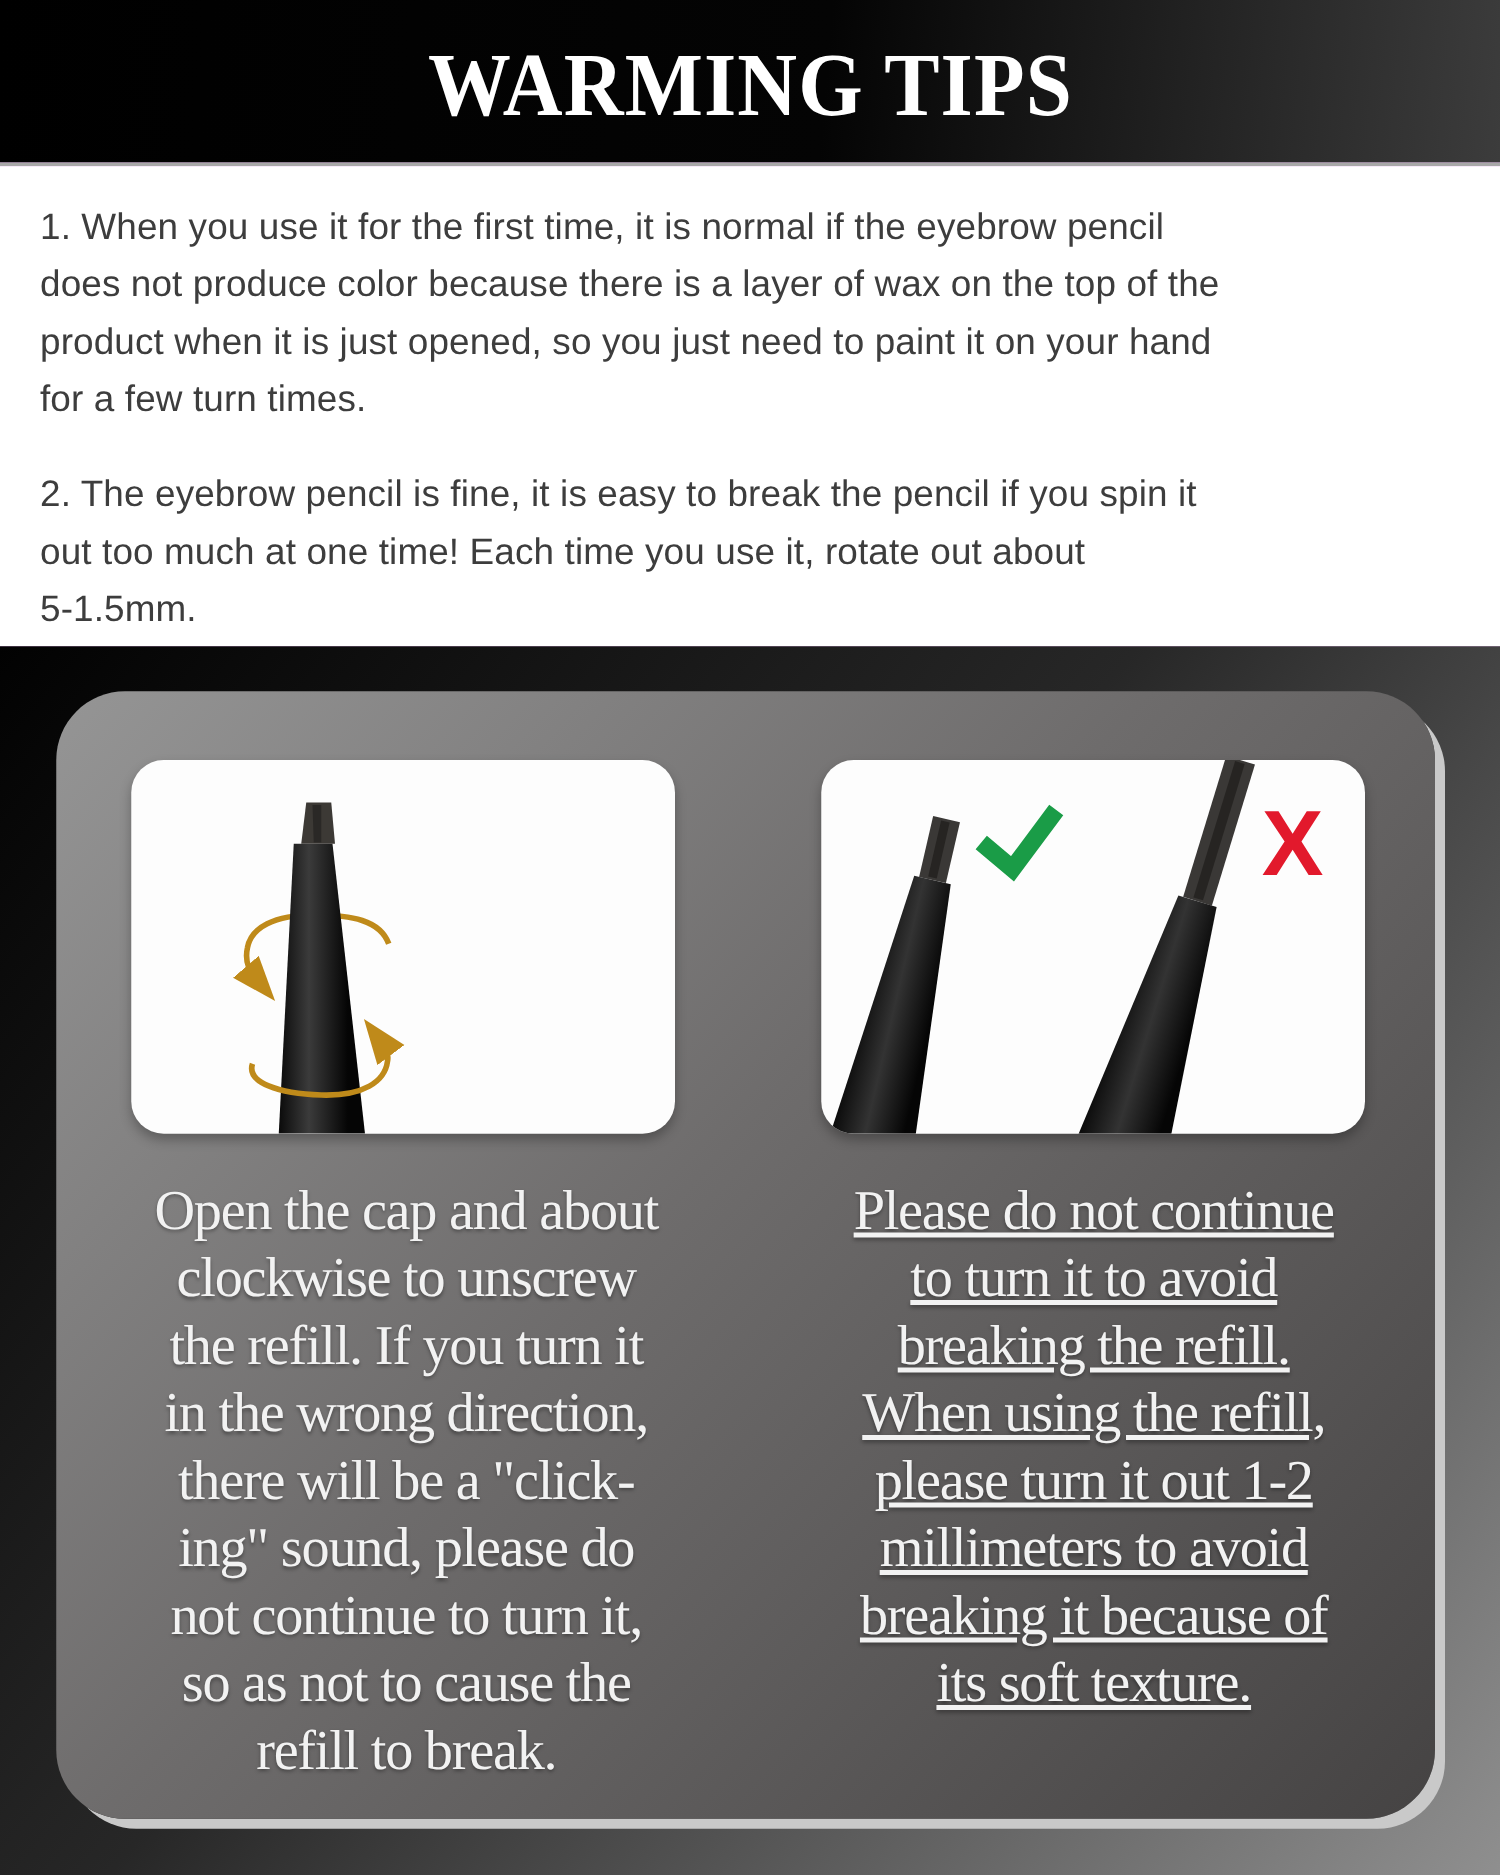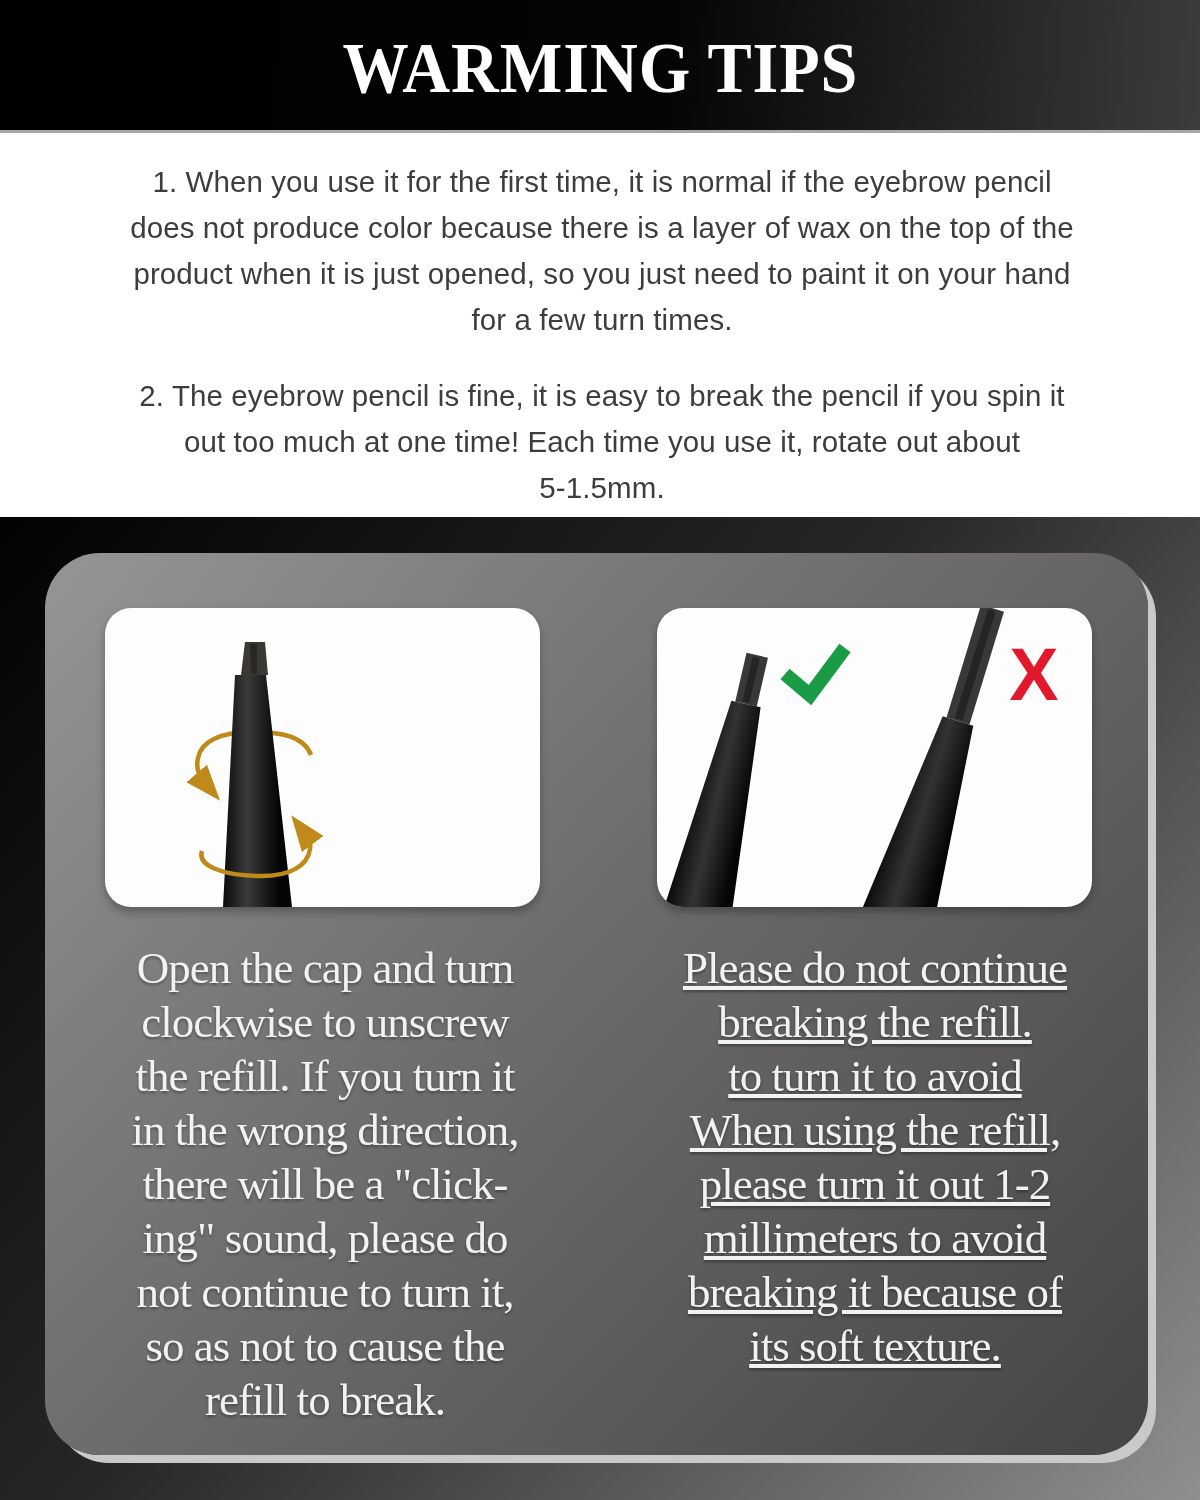--- a/index.html
+++ b/index.html
@@ -14,21 +14,21 @@
     border-bottom:3px solid #a8a8a8;
     display:flex;align-items:center;justify-content:center;
   }
   .banner h1{
     margin:0;margin-top:6px;color:#ffffff;
     font-family:"Liberation Serif",serif;font-weight:bold;
     font-size:72px;letter-spacing:1px;transform:scaleX(.92);
     white-space:nowrap;
   }
   
-  .intro{background:#ffffff;height:384px;box-sizing:border-box;padding:26px 28px 0 32px;text-align:center;}
+  .intro{background:#ffffff;height:384px;box-sizing:border-box;padding:26px 28px 0 32px;}
   .tip{font-size:29.5px;line-height:46px;color:#3d3d3d;letter-spacing:.1px;}
   .tip + .tip{margin-top:30px;}
   
   .dark{
     height:983px;box-sizing:border-box;padding:36px 0 0 45px;
     background:linear-gradient(130deg,#020202 0%,#272727 45%,#8f8f8f 100%);
   }
   .panel{
     width:1103px;height:902px;border-radius:55px;position:relative;
     background:linear-gradient(133deg,#959595 0%,#6e6c6c 45%,#454343 100%);
@@ -124,34 +124,34 @@
 
             <path d="M 128 66 L 153 87 L 188 40" fill="none" stroke-width="14" stroke="#1a9c47"></path>
 
             <text x="377" y="92" text-anchor="middle" font-size="74" font-weight="bold" font-family="Liberation Sans, sans-serif" fill="#e2192c">X</text>
           </svg>
         </div>
       </div>
 
       <div class="captions">
         <div class="caption left">
-          <div>Open the cap and turn</div>
+          <div>Open the cap and about</div>
           <div>clockwise to unscrew</div>
           <div>the refill. If you turn it</div>
           <div>in the wrong direction,</div>
           <div>there will be a "click-</div>
           <div>ing" sound, please do</div>
           <div>not continue to turn it,</div>
           <div>so as not to cause the</div>
           <div>refill to break.</div>
         </div>
         <div class="caption right">
           <div>Please do not continue</div>
+          <div>to turn it to avoid</div>
           <div>breaking the refill.</div>
-          <div>to turn it to avoid</div>
           <div>When using the refill,</div>
           <div>please turn it out 1-2</div>
           <div>millimeters to avoid</div>
           <div>breaking it because of</div>
           <div>its soft texture.</div>
         </div>
       </div>
 
     </div>
   </section>

